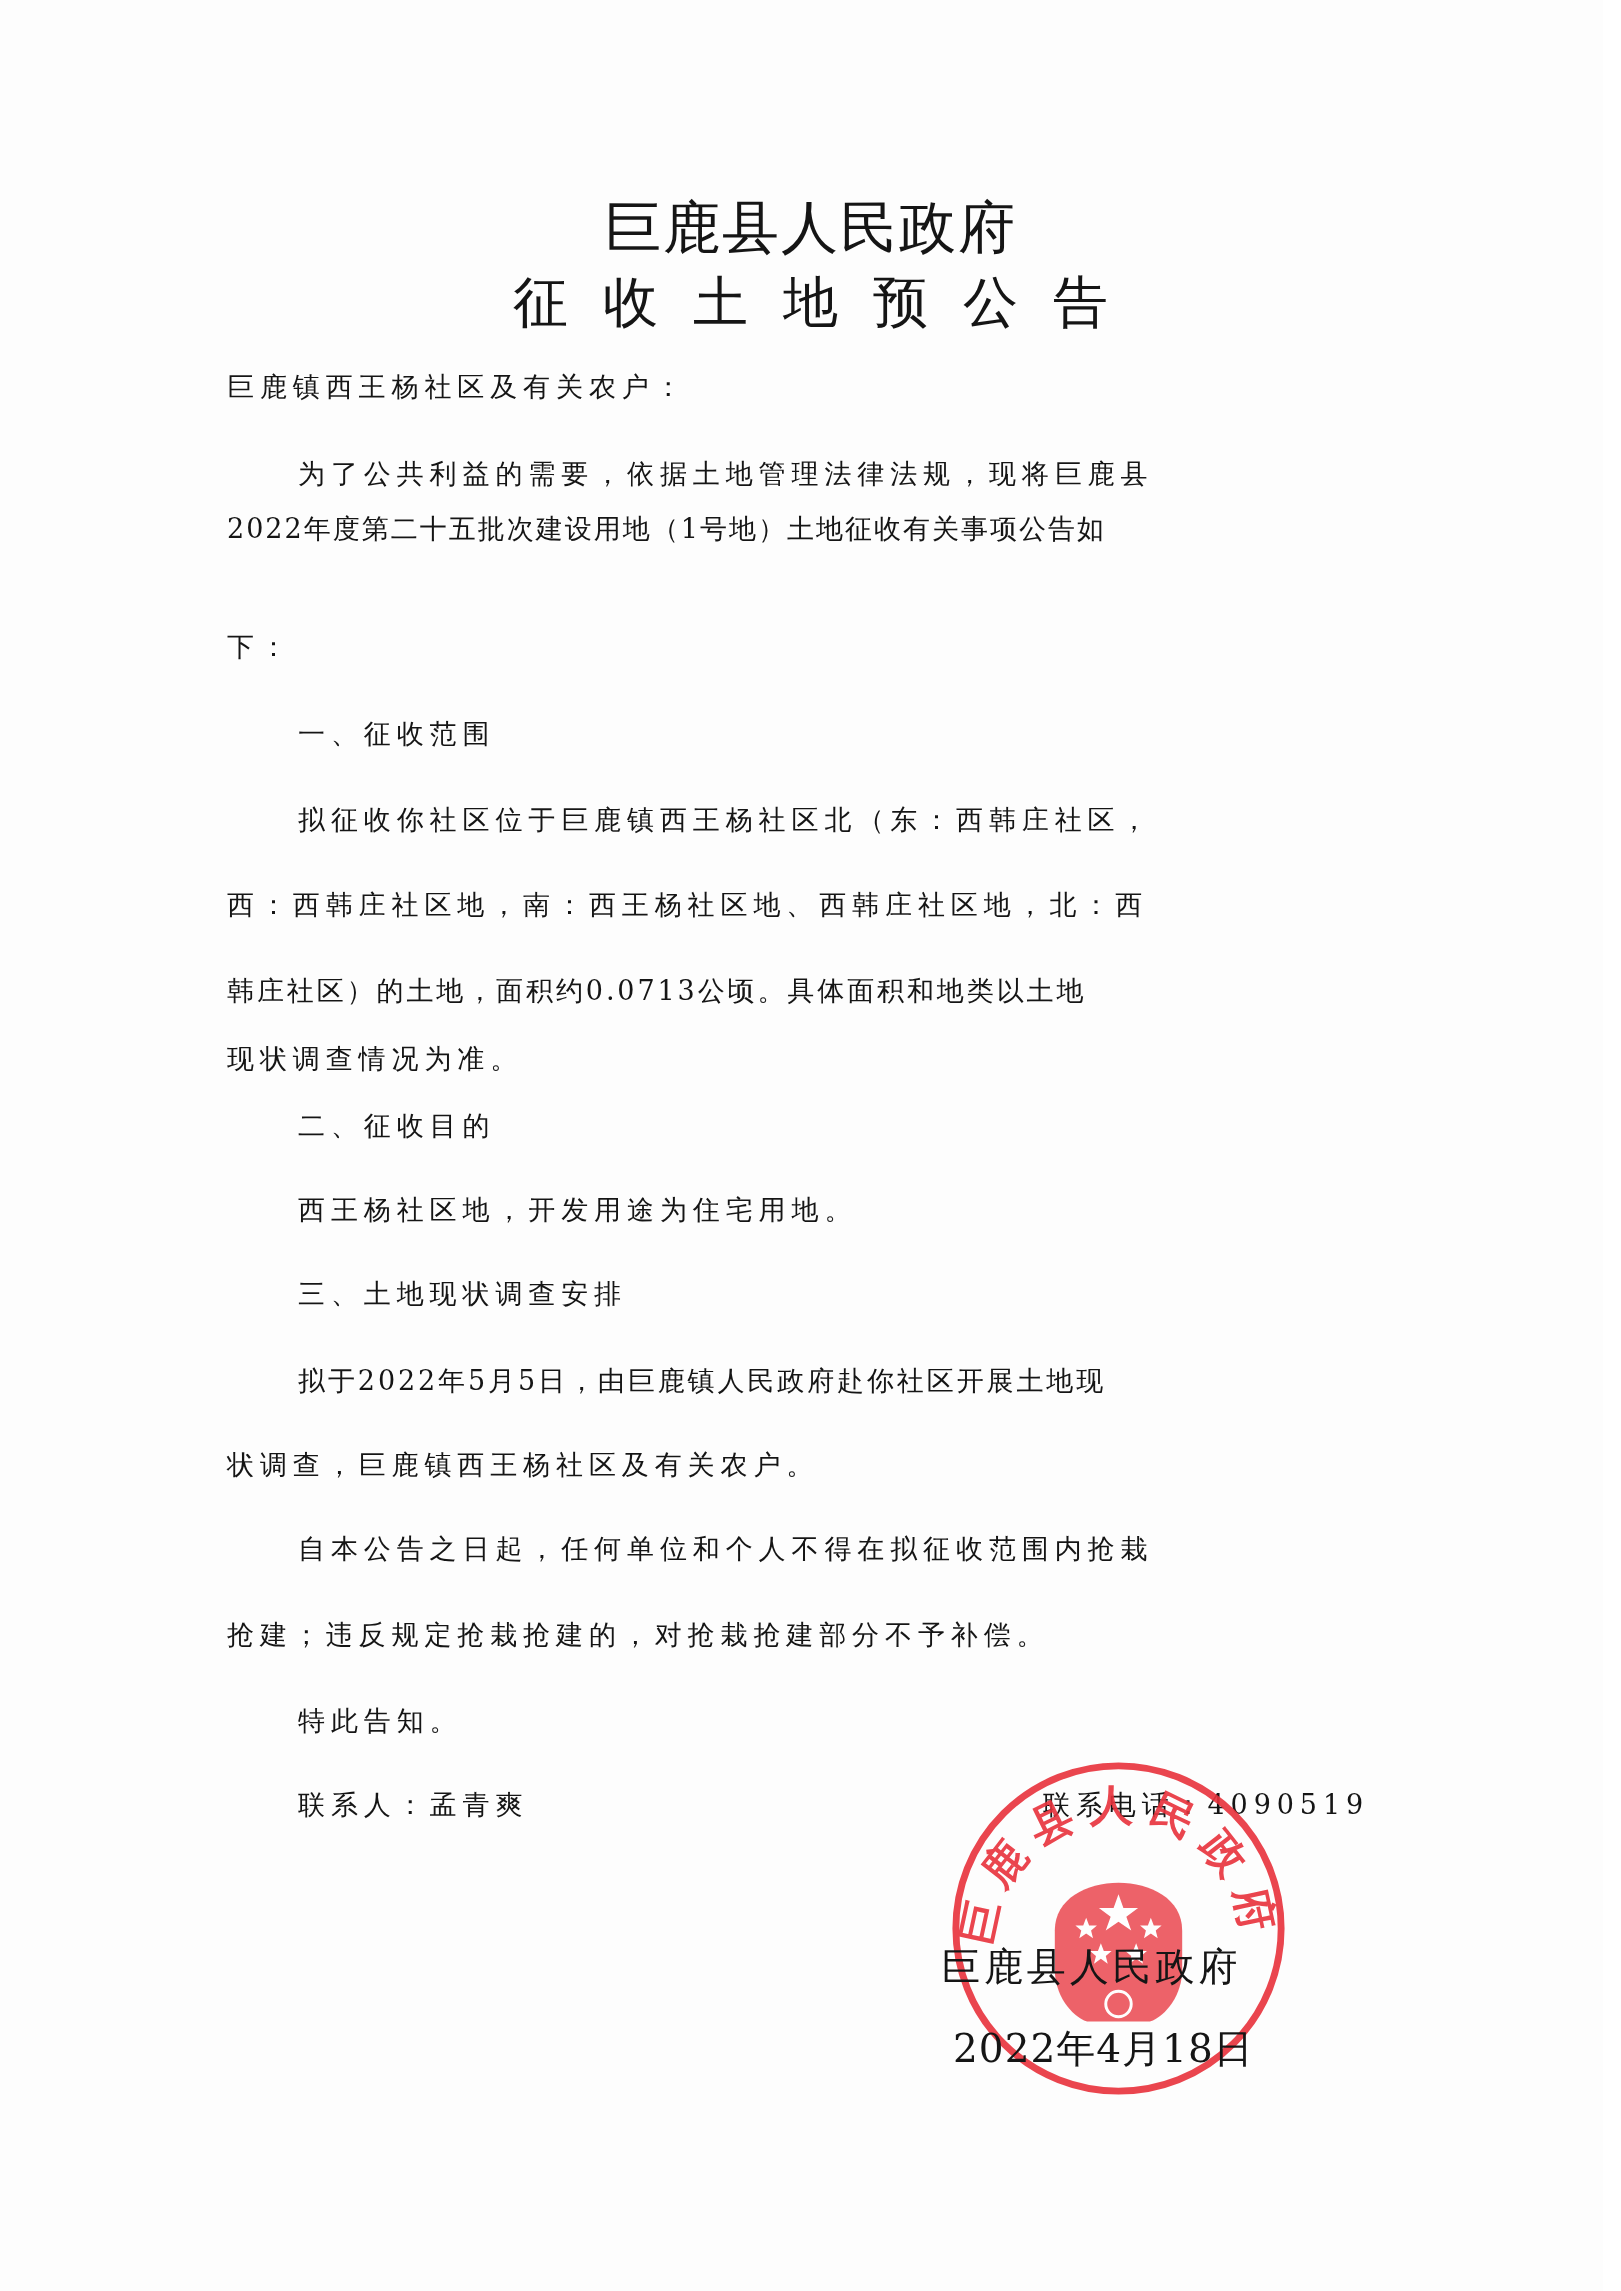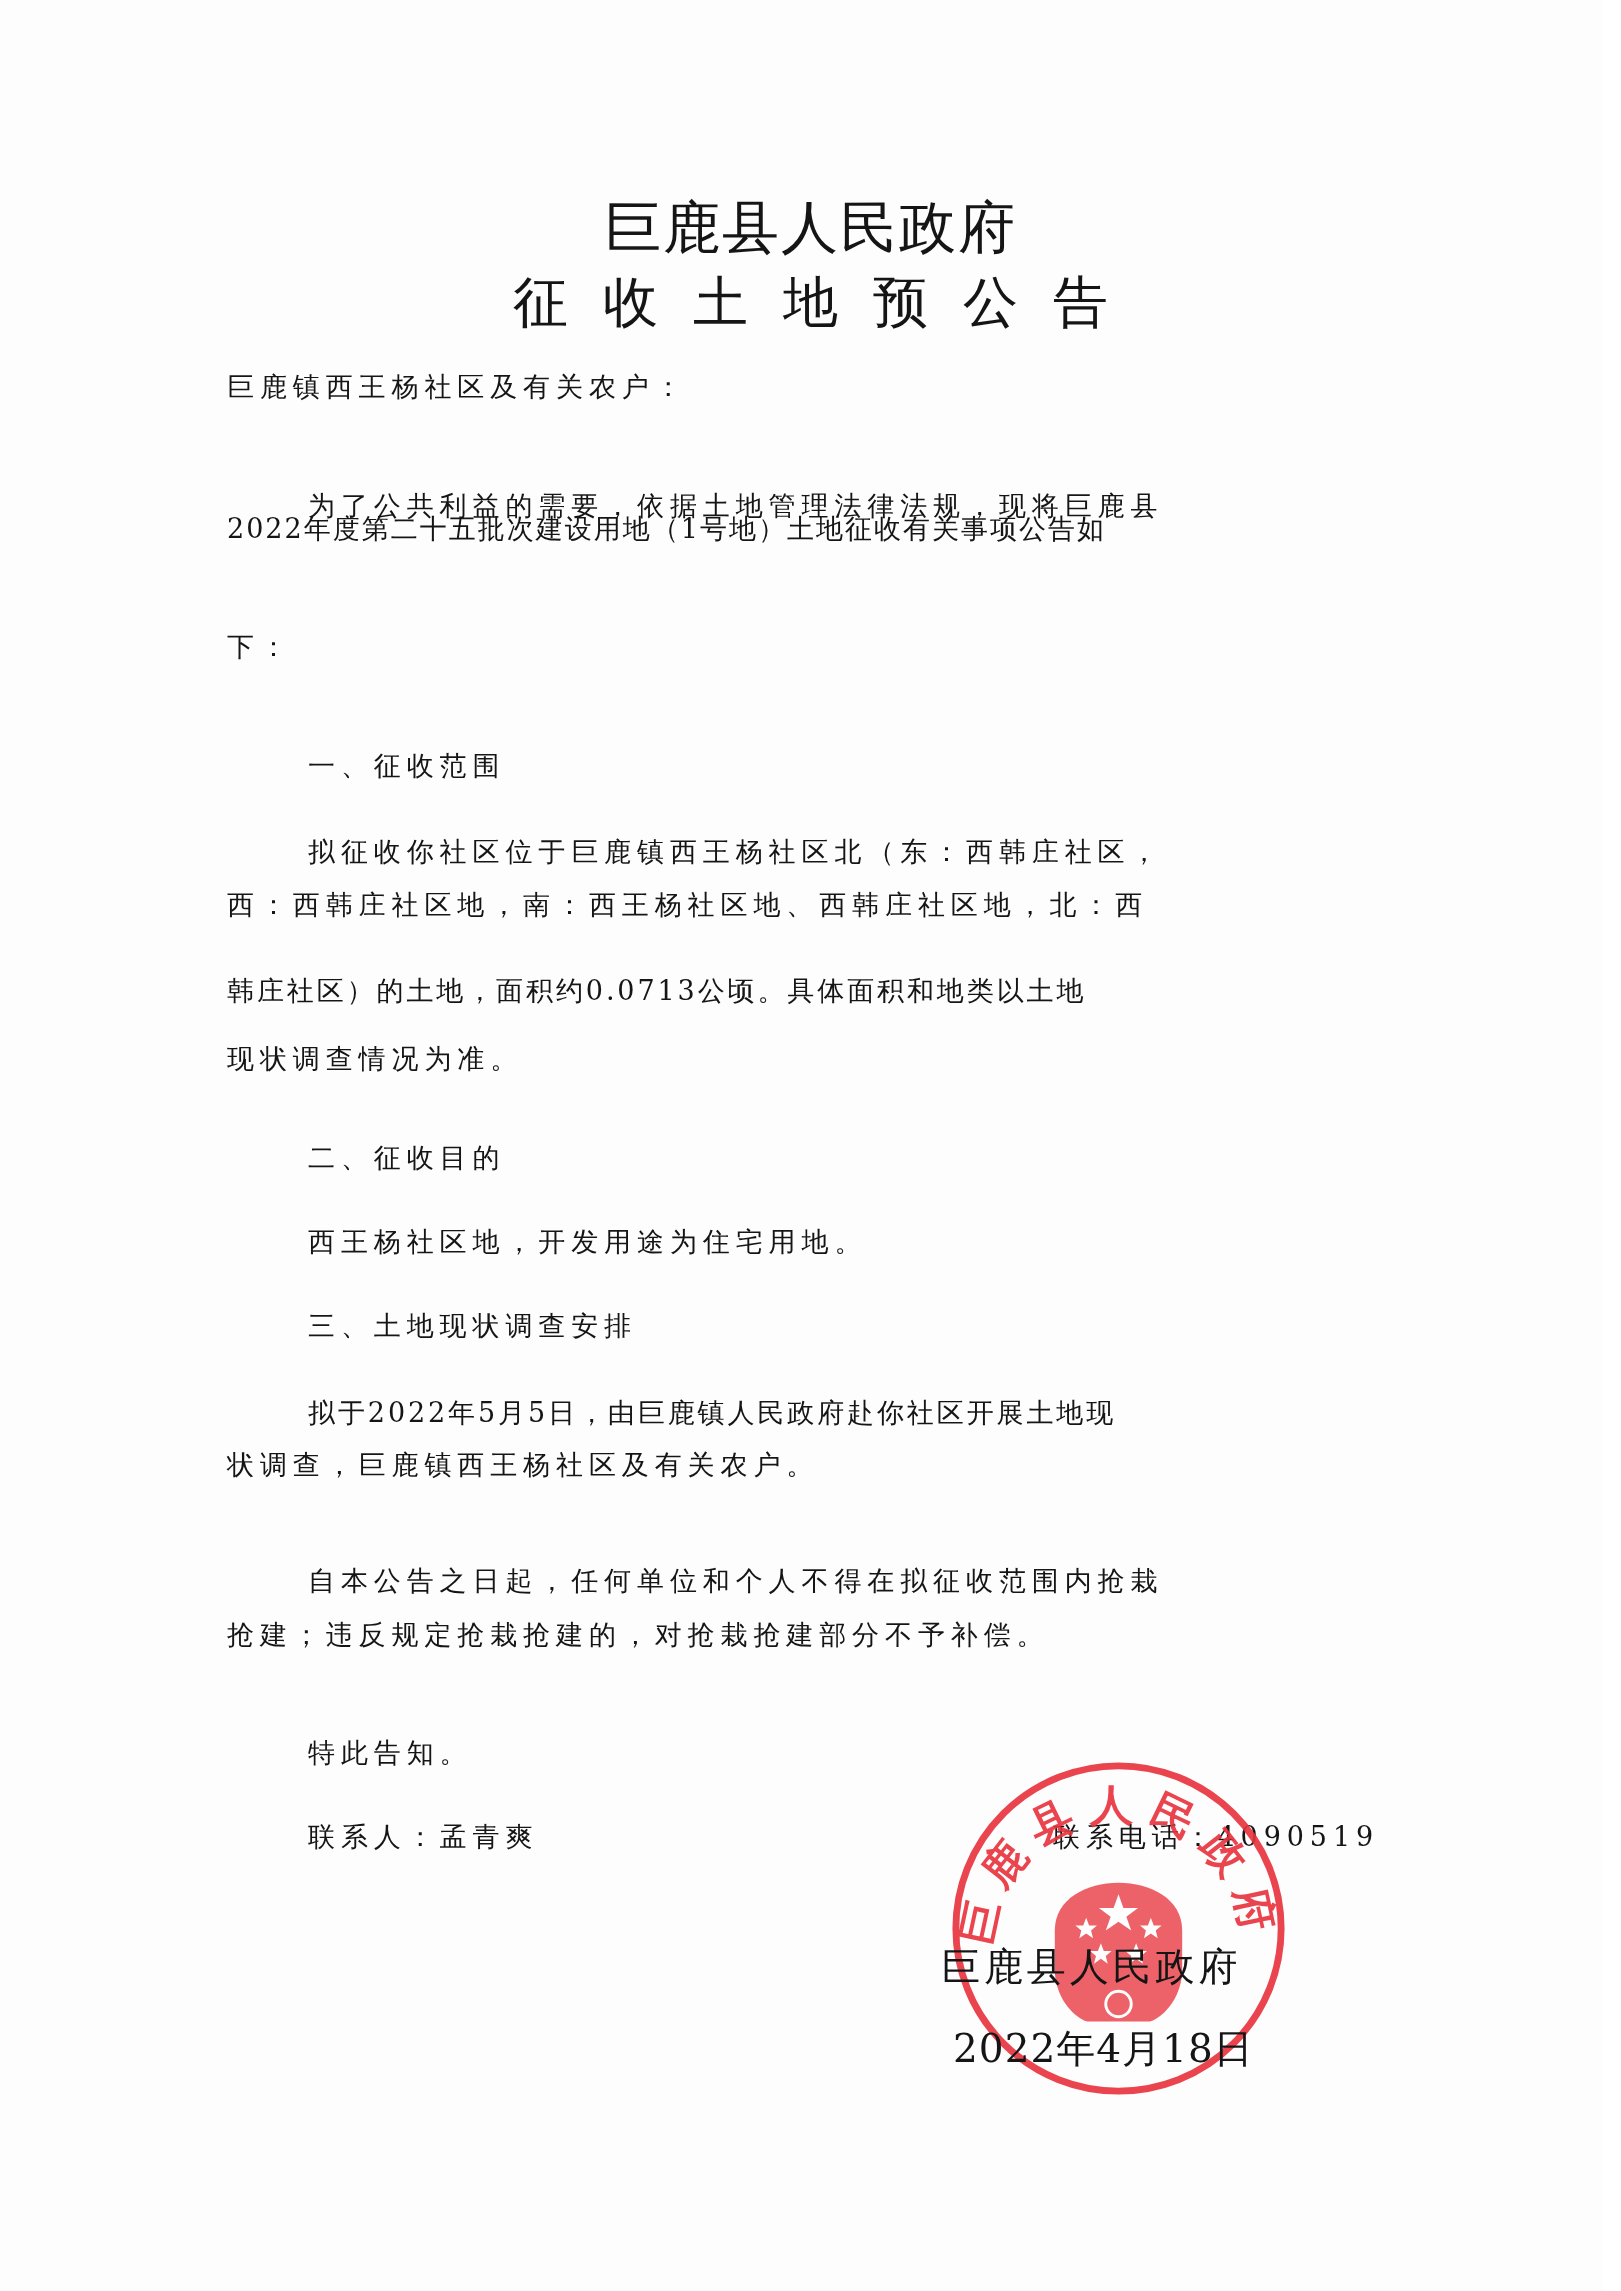--- a/index.html
+++ b/index.html
@@ -5,21 +5,21 @@
   html, body { margin: 0; padding: 0; background: #ffffff; }
   body { width: 1621px; height: 2292px; position: relative; overflow: hidden;
          font-family: "DejaVu Serif", "Liberation Serif", serif; color: #151515; }
   .page { position: absolute; left: 0; top: 0; width: 1603px; height: 2292px; background: #fdfdfd; }
   .title1 { position: absolute; left: 0; width: 1621px; top: 192px; text-align: center;
             font-size: 57px; line-height: 71px; letter-spacing: 2px; }
   .title2 { position: absolute; left: 0; width: 1621px; top: 271px; text-align: center;
             font-size: 55px; line-height: 71px; letter-spacing: 35px; padding-left: 35px; box-sizing: border-box; font-family: Liberation Mono, monospace; }
   .line { position: absolute; left: 227px; width: 1235px; font-size: 27px; line-height: 55px;
           white-space: nowrap; letter-spacing: 5.9px; }
-  .indent { left: 308px; margin-top: 32px; }
+  .indent { left: 298px; }
   .sig { position: absolute; left: 941px; width: 294px; font-size: 39px; line-height: 55px;
          white-space: nowrap; letter-spacing: 3.9px; z-index: 3; }
   .stamp { position: absolute; left: 949px; top: 1759px; width: 339px; height: 339px; z-index: 2; opacity: 0.9; }
   .contact-phone { position: absolute; left: 745px; }
 </style>
 </head>
 <body>
 
 <div class="page">
 

